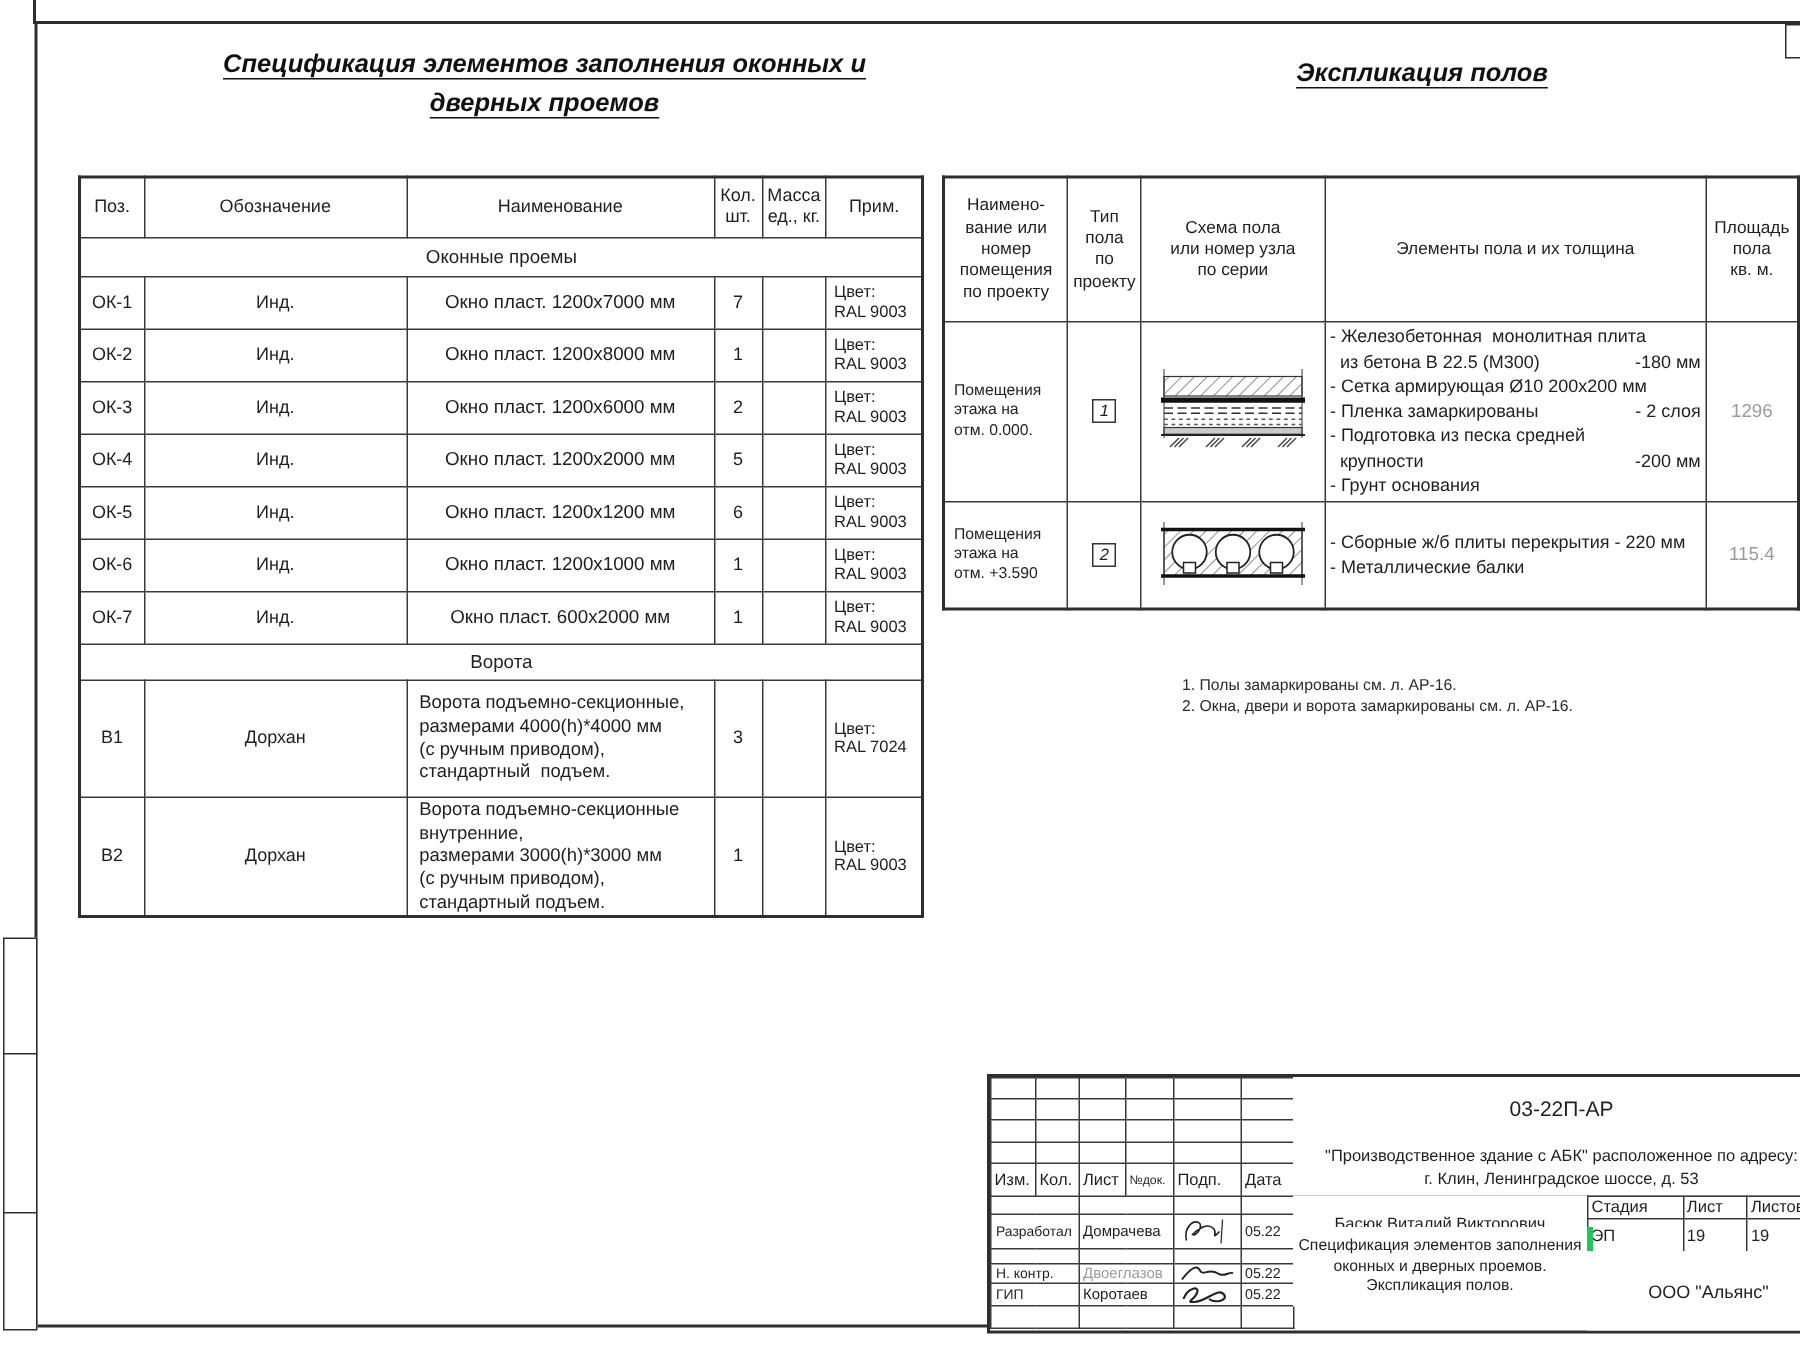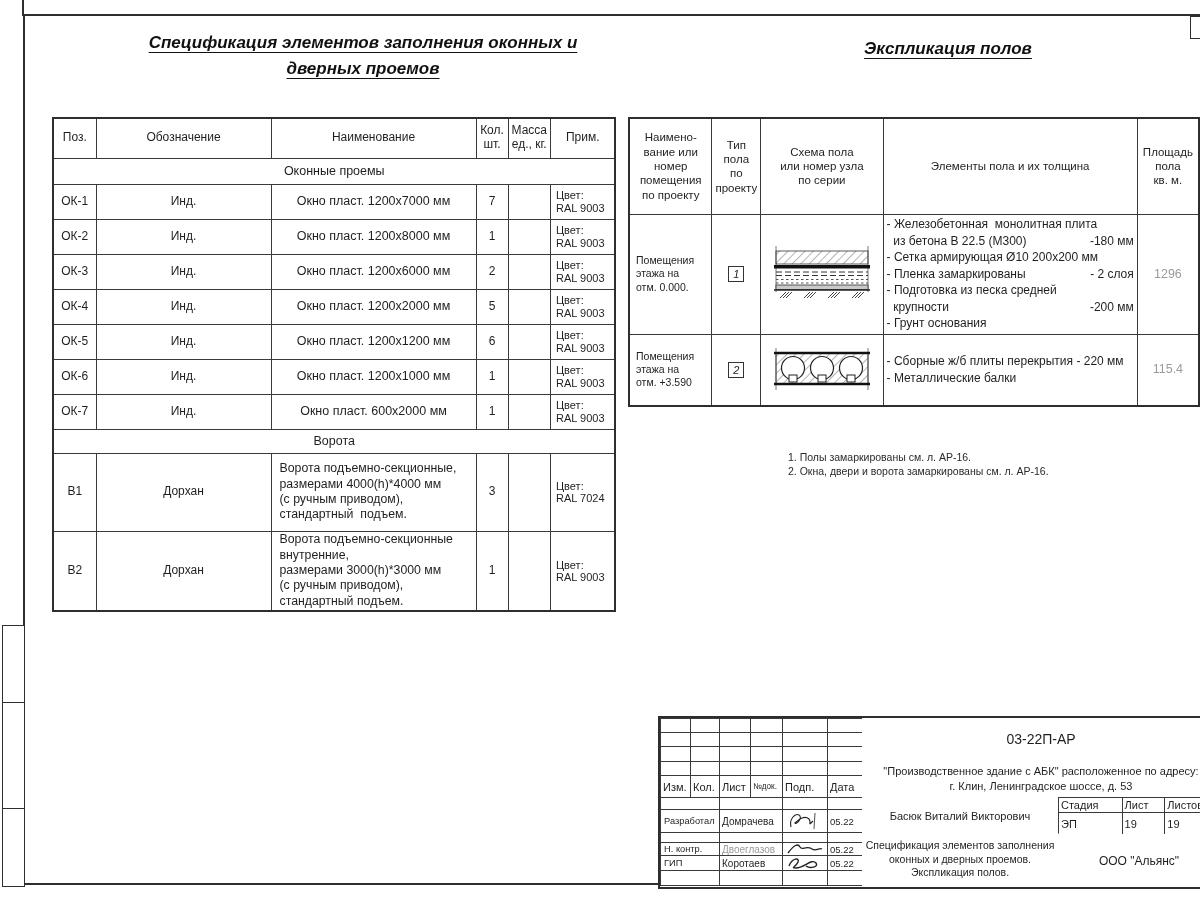--- a/index.html
+++ b/index.html
@@ -65,21 +65,21 @@
   .tb-signers .name{font-size:10px;}
   .tb-signers .hc{font-size:11px;}
   .tb-signers .ndok{font-size:8.2px;margin-top:43px;}
   .tbcell{position:absolute;display:flex;align-items:center;justify-content:center;
     text-align:center;border-color:#3a3a3a;background:#fff;}
   .tb-code{left:202px;top:0;width:358px;height:42px;border-bottom:1px solid #3a3a3a;font-size:14px;}
   .tb-addr{left:202px;top:42px;width:358px;height:37px;border-bottom:1px solid #3a3a3a;font-size:11px;line-height:1.3;}
   .tb-chief{left:202px;top:79px;width:196px;height:37px;border-right:1px solid #c2410c;border-bottom:1px solid #3a3a3a;font-size:11px;}
   .tb-stage{position:absolute;left:398px;top:79px;}
   .tb-stage td{font-size:11px;}
-  .tb-doc{left:202px;top:115px;width:196px;height:53px;border-right:1px solid #22c55e;font-size:10.5px;line-height:1.3;}
+  .tb-doc{left:202px;top:100px;width:196px;height:53px;border-right:4px solid #22c55e;font-size:10.5px;line-height:1.3;}
   .tb-company{left:398px;top:116px;width:162px;height:53px;font-size:12px;}
   .sig-svg{display:block;margin:0 auto;}
 </style>
 </head>
 <body>
 
 <div class="abs edge-tick"></div>
 <div class="abs frame"></div>
 <div class="abs mbox" style="top:625px;height:77px;"></div>
 <div class="abs mbox" style="top:702px;height:106px;"></div>

